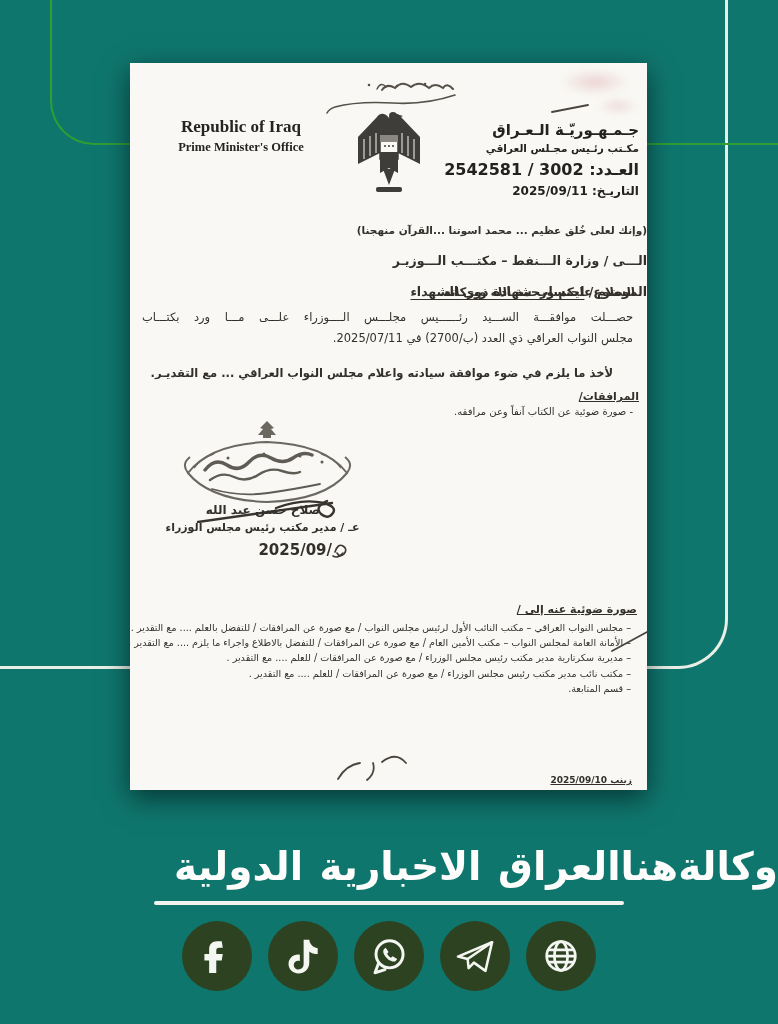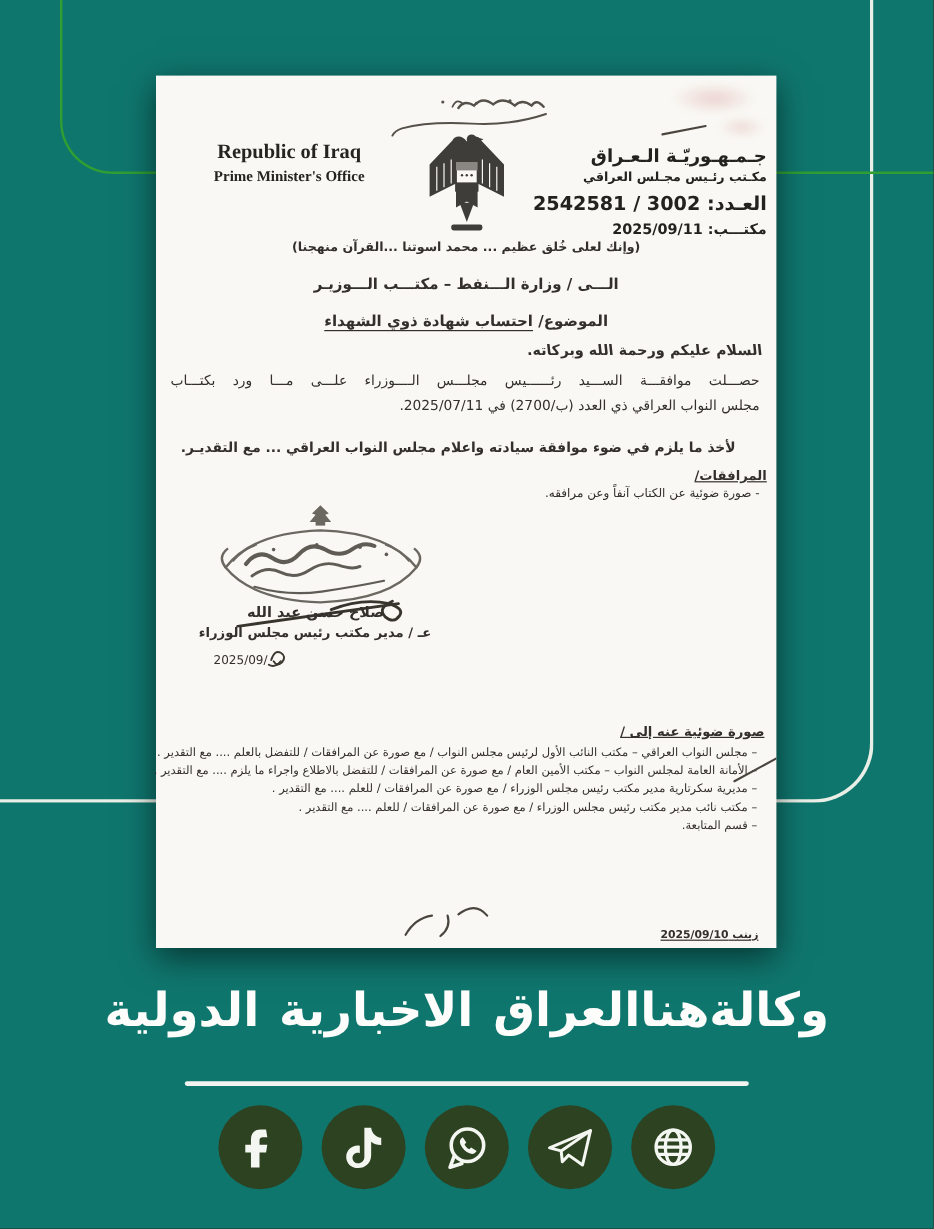--- a/index.html
+++ b/index.html
@@ -10,21 +10,21 @@
     border-right:3px solid #e9efe7;border-bottom:3px solid #e9efe7;border-bottom-right-radius:50px;}
   .decor-green{position:absolute;left:50px;top:-2px;width:728px;height:145px;
     border-left:2px solid #2f9e33;border-bottom:2px solid #2f9e33;border-bottom-left-radius:44px;}
   
   .paper{position:absolute;left:130px;top:63px;width:517px;height:727px;background:#f9f8f4;
     box-shadow:0 8px 26px rgba(0,0,0,.55);direction:rtl;color:#33302c;}
   .smudge{position:absolute;border-radius:50%;filter:blur(3px);}
   .sm1{left:430px;top:6px;width:70px;height:26px;background:radial-gradient(closest-side,rgba(214,150,150,.38),transparent);}
   .sm2{left:468px;top:34px;width:40px;height:18px;background:radial-gradient(closest-side,rgba(214,150,150,.30),transparent);}
   .abs{position:absolute;}
-  .center{left:0;right:0;text-align:center;}
+  .center{left:0;right:0;text-align:right;margin-top:24px;}
   
   .eng{left:36px;top:54px;width:150px;direction:ltr;text-align:center;color:#262420;}
   .eng .l1{font-family:"Liberation Serif",serif;font-weight:bold;font-size:17px;white-space:nowrap;}
   .eng .l2{font-family:"Liberation Serif",serif;font-weight:bold;font-size:12.5px;margin-top:3px;white-space:nowrap;}
   .arhead{right:8px;top:58px;text-align:right;color:#24221f;}
   .arhead .c{font-size:15px;font-weight:bold;}
   .arhead .o{font-size:10.5px;font-weight:bold;margin-top:3px;}
   .arhead .n{font-size:16px;font-weight:bold;margin-top:6px;}
   .arhead .d{font-size:12px;font-weight:bold;margin-top:5px;}
   .ltr{direction:ltr;unicode-bidi:isolate;}
@@ -34,21 +34,21 @@
   .u{text-decoration:underline;text-underline-offset:3px;}
   .greeting{right:12px;top:222px;font-size:12px;font-weight:bold;transform:skewX(6deg);}
   .b1{right:14px;left:12px;top:247px;font-size:11.5px;text-align:justify;text-align-last:justify;}
   .b2{right:14px;left:12px;top:268px;font-size:11.5px;}
   .action{right:34px;top:303px;font-size:11.5px;font-weight:bold;}
   .attl{right:8px;top:327px;font-size:11px;font-weight:bold;text-decoration:underline;}
   .atti{right:14px;top:343px;font-size:10px;}
   .stamp{left:50px;top:355px;width:175px;height:105px;pointer-events:none;}
   .signame{left:48px;top:440px;width:170px;text-align:center;font-weight:bold;font-size:12px;}
   .sigtitle{left:30px;top:458px;width:205px;text-align:center;font-weight:bold;font-size:11px;}
-  .sigdate{left:48px;top:478px;width:170px;text-align:left;font-weight:normal;font-size:10px;direction:ltr;}
+  .sigdate{left:48px;top:478px;width:170px;text-align:right;font-weight:bold;font-size:15px;direction:ltr;}
   .sigdate svg{vertical-align:-3px;}
   .disth{right:10px;top:540px;font-size:11px;font-weight:bold;text-decoration:underline;}
   .distl{right:16px;left:6px;top:557px;font-size:9.6px;line-height:15.2px;white-space:nowrap;}
   .penov{left:0;top:0;width:517px;height:727px;pointer-events:none;}
   .typist{right:15px;top:712px;font-size:9px;font-weight:bold;text-decoration:underline;}
   
   .agency{top:820px;color:#fdfdfb;font-weight:bold;font-size:39px;word-spacing:3px;}
   .divider{top:901px;left:154px;width:470px;height:4px;background:#f2f4ef;border-radius:2px;}
   .social{top:921px;left:0;right:0;display:flex;justify-content:center;gap:16px;}
   .circle{width:70px;height:70px;border-radius:50%;background:#2c4220;display:flex;align-items:center;justify-content:center;cursor:pointer;}
@@ -105,21 +105,21 @@
     </svg>
 
     <div class="abs arhead">
       <div class="c">جـمـهـوريّـة الـعـراق</div>
       <div class="o">مكـتب رئـيس مجـلس العراقي</div>
       <div class="n">
         <span>العـدد:</span>
         <span class="ltr">2542581 / 3002</span>
       </div>
       <div class="d">
-        <span>مكتـــب:</span>
+        <span>التاريـخ:</span>
         <span class="ltr">2025/09/11</span>
       </div>
     </div>
 
     <div class="abs center motto">(وإنك لعلى خُلق عظيم ... محمد اسوتنا ...القرآن منهجنا)</div>
     <div class="abs center toline">الـــى / وزارة الـــنفط – مكتـــب الـــوزيـر</div>
 
     <div class="abs center subject">
       <span>الموضوع/</span>
       <span class="u">احتساب شهادة ذوي الشهداء</span>

